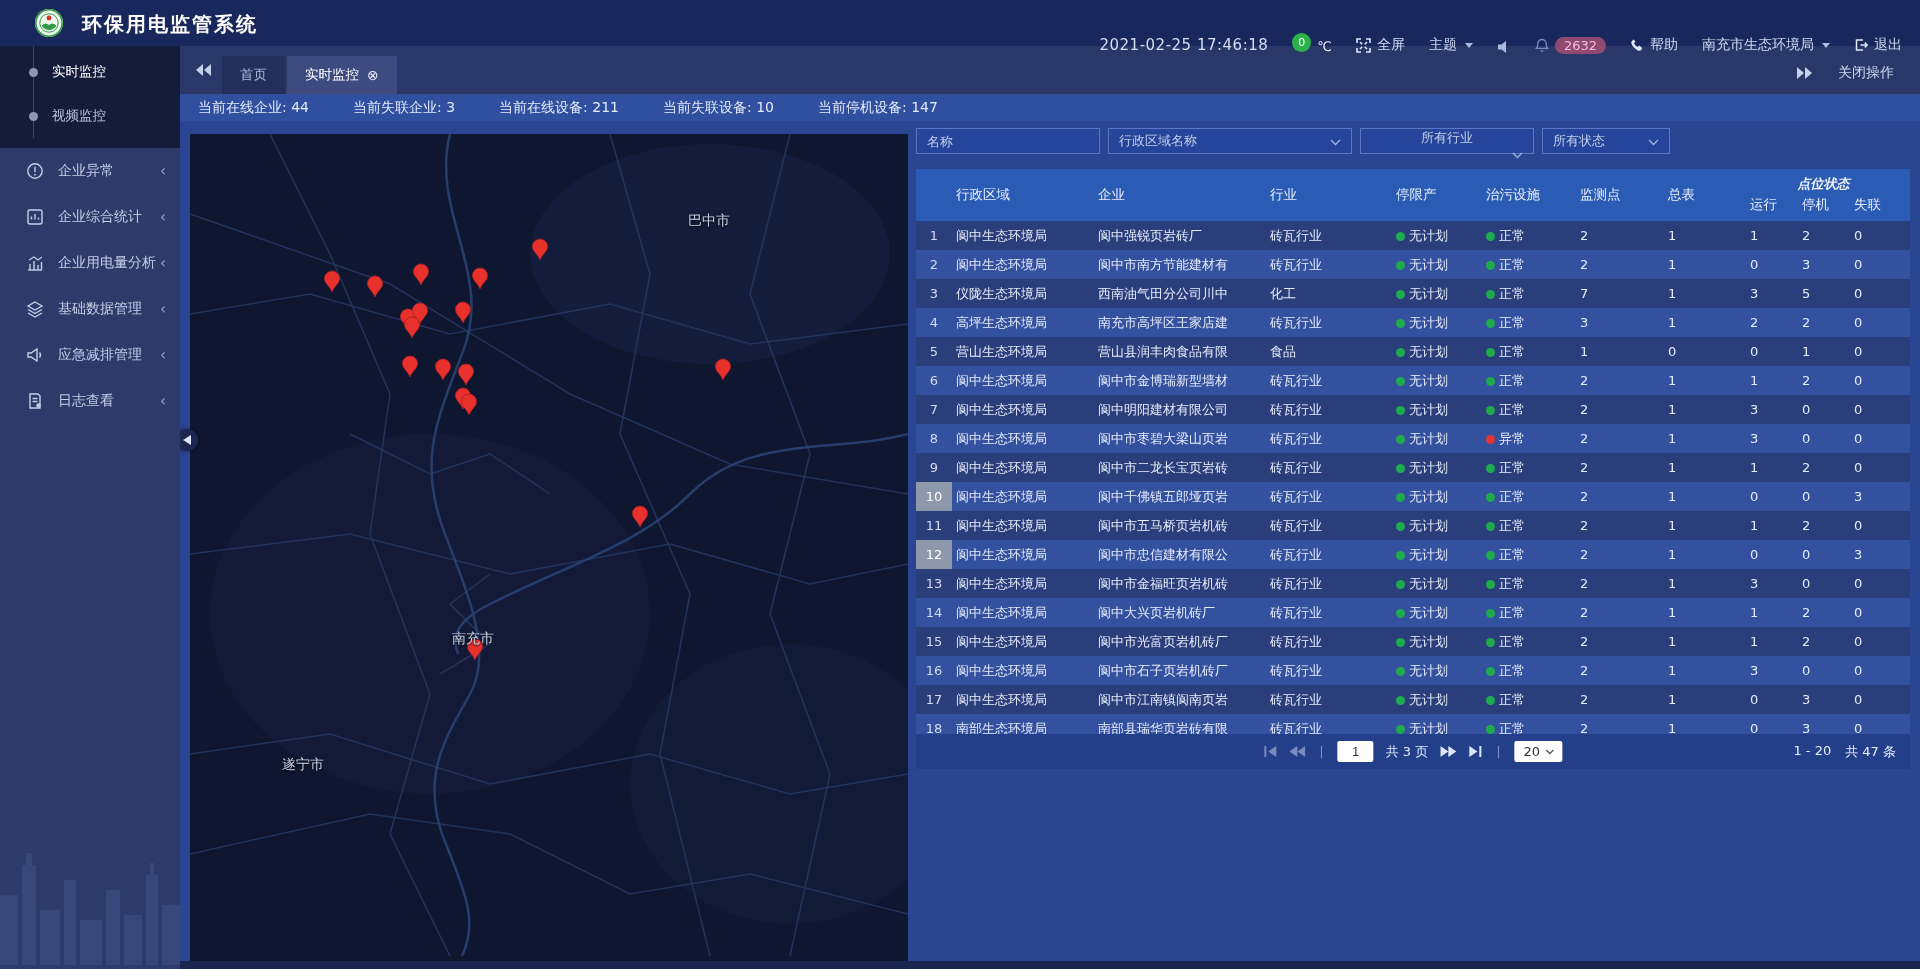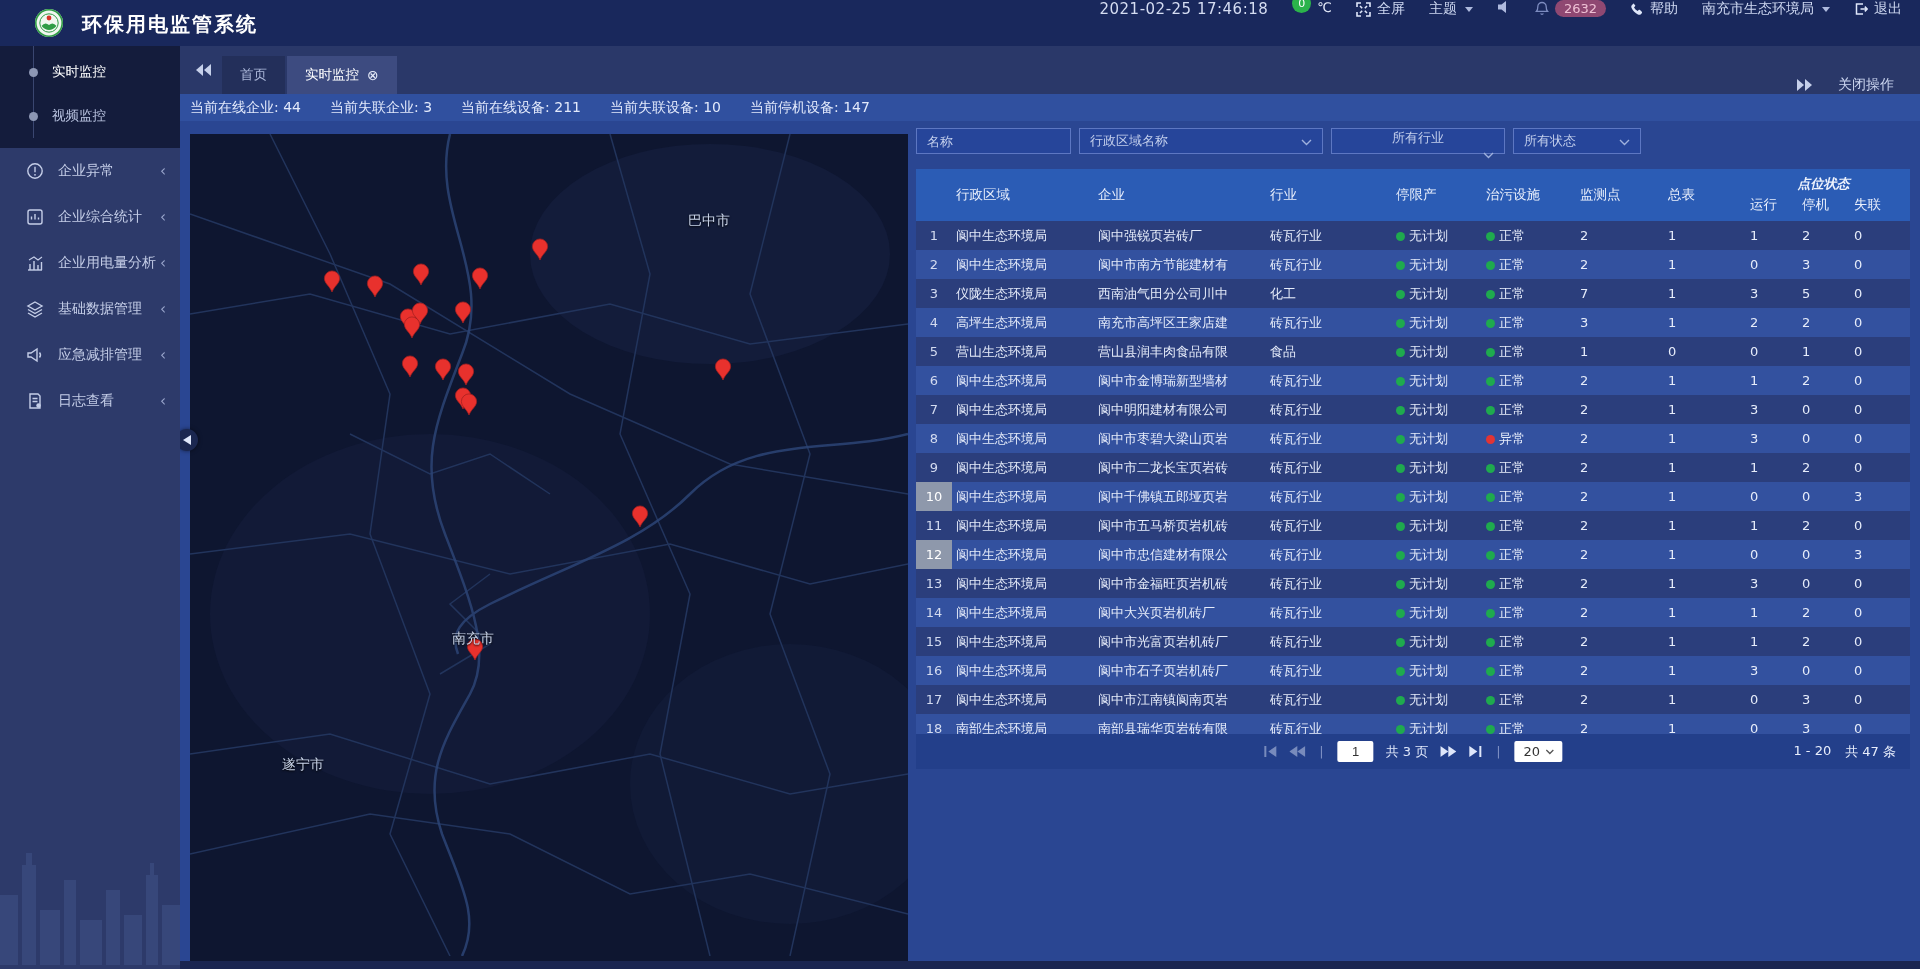--- a/index.html
+++ b/index.html
@@ -5,21 +5,21 @@
   * { margin:0; padding:0; box-sizing:border-box; }
   html,body { width:1920px; height:969px; overflow:hidden; background:#10193a;
     font-family:"DejaVu Sans","Liberation Sans",sans-serif; }
   .app { position:relative; width:1920px; height:969px; background:#fef9c3; }
 
   
   .hdr { position:absolute; left:0; top:0; width:1920px; height:46px; background:#19285c;
     display:flex; align-items:center; z-index:30; }
   .logo { position:absolute; left:34px; top:8px; width:30px; height:30px; }
   .hdr-title { position:absolute; left:82px; top:11px; color:#fff; font-size:20px; font-weight:bold; letter-spacing:2px; }
-  .hdr-right { position:absolute; right:18px; top:0; height:54px; display:flex; align-items:flex-start; gap:24px; color:#cfd9f2; font-size:14px; }
+  .hdr-right { position:absolute; right:18px; top:0; height:54px; display:flex; align-items:flex-end; gap:24px; color:#cfd9f2; font-size:14px; }
   .hdr-item { display:flex; align-items:center; gap:6px; cursor:pointer; }
   .time { font-size:15px; color:#d5ddf2; letter-spacing:.5px; }
   .temp-badge { width:19px; height:19px; border-radius:50%; background:#2bb34b; color:#fff; font-size:11px;
     display:flex; align-items:center; justify-content:center; margin-top:-8px; }
   .temp-unit { color:#e8eefc; font-size:13px; }
   .caret { width:0; height:0; border-left:4px solid transparent; border-right:4px solid transparent; border-top:5px solid #aebade; margin-left:2px; }
   .notif-pill { background:rgba(165,77,118,.85); color:#eec0d4; border-radius:10px; padding:1px 9px; font-size:13px; }
   .icn { display:inline-flex; align-items:center; justify-content:center; }
   .icn svg { display:block; }
 
@@ -44,45 +44,45 @@
   .skyline { position:absolute; bottom:0; left:0; opacity:.45; }
 
   
   .tabbar { position:absolute; left:180px; top:46px; width:1740px; height:48px; background:#2a3869; display:flex; align-items:flex-end; z-index:10; }
   .tab-arrow { color:#c6d0ea; margin:0 10px 14px 16px; cursor:pointer; }
   .tabs { display:flex; align-items:flex-end; height:100%; }
   .tab { height:38px; padding:0 18px; display:flex; align-items:center; gap:8px; font-size:13.5px;
     background:#232f5a; color:#aab6d8; margin-right:2px; cursor:pointer; }
   .tab.active { background:#3d4b80; color:#fff; }
   .tab .tclose { font-size:14px; color:#e8edfa; }
-  .tabbar-right { margin-left:auto; display:flex; align-items:center; gap:26px; padding-right:26px; margin-bottom:0; color:#ccd6f0; font-size:14px; }
+  .tabbar-right { margin-left:auto; display:flex; align-items:center; gap:26px; padding-right:26px; margin-bottom:12px; color:#ccd6f0; font-size:14px; }
 
   
   .statsbar { position:absolute; left:180px; top:94px; width:1740px; height:27px; background:#30509f;
-    display:flex; align-items:center; gap:29px; padding-left:10px; color:#e2e9fb; font-size:14px; z-index:9; }
+    display:flex; align-items:center; gap:44px; padding-left:18px; color:#e2e9fb; font-size:14px; z-index:9; }
   .stat b { font-weight:normal; }
 
   
   .content { position:absolute; left:180px; top:121px; width:1740px; height:848px; background:#2a4692; }
   .bottom-strip { position:absolute; left:180px; bottom:0; width:1740px; height:8px; background:#1a2550; z-index:8; }
 
   
   .map { position:absolute; left:10px; top:13px; width:718px; height:894px; background:#0e1630; overflow:hidden;text-align:center; }
   .map-city { position:absolute; color:#cad5ea; font-size:14px; text-shadow:0 1px 2px #000; pointer-events:none; }
   .map-collapse { position:absolute; left:-4px; top:308px; width:22px; height:22px; border-radius:50%;
     background:#1b2750; color:#dfe7fa; display:flex; align-items:center; justify-content:center;
     font-size:10px; z-index:6; cursor:pointer; box-shadow:0 0 4px rgba(0,0,0,.5); }
 
   
   .panel { position:absolute; left:736px; top:7px; width:994px; }
   .filters { display:flex; gap:8px; height:26px; }
   .fbox { background:#26459a; border:1px solid #5d77c2; color:#c3cfec; font-size:13px;
     display:flex; align-items:center; padding:0 10px; cursor:pointer; }
   .fbox .fchev { margin-left:auto; color:#9fb1dd; }
-  .f-name { width:155px; background:#26459a; border:1px solid #5d77c2; color:#c3cfec; font-size:13px; padding:0 10px; outline:none; }
+  .f-name { width:184px; background:#26459a; border:1px solid #5d77c2; color:#c3cfec; font-size:13px; padding:0 10px; outline:none; }
   .f-name::placeholder { color:#c3cfec; opacity:1; }
   .f-region { width:244px; } .f-industry { width:174px;flex-direction:column; } .f-status { width:128px; }
 
   .grid-cols { display:grid; grid-template-columns:36px 142px 172px 126px 90px 94px 88px 82px 52px 52px 51px; }
   .thead { position:relative; margin-top:15px; height:52px; background:#2b5cb5; color:#e9effc; font-size:13.5px; }
   .thead .grid-cols { height:52px; align-items:center; }
   .thead .hc { padding-left:4px; }
   .thead .hc-sub { align-self:end; padding-bottom:7px; padding-left:4px; }
   .group-head { position:absolute; top:6px; left:830px; width:155px; text-align:center;
     font-style:italic; font-weight:bold; font-size:13px; color:#eef3fd; }

